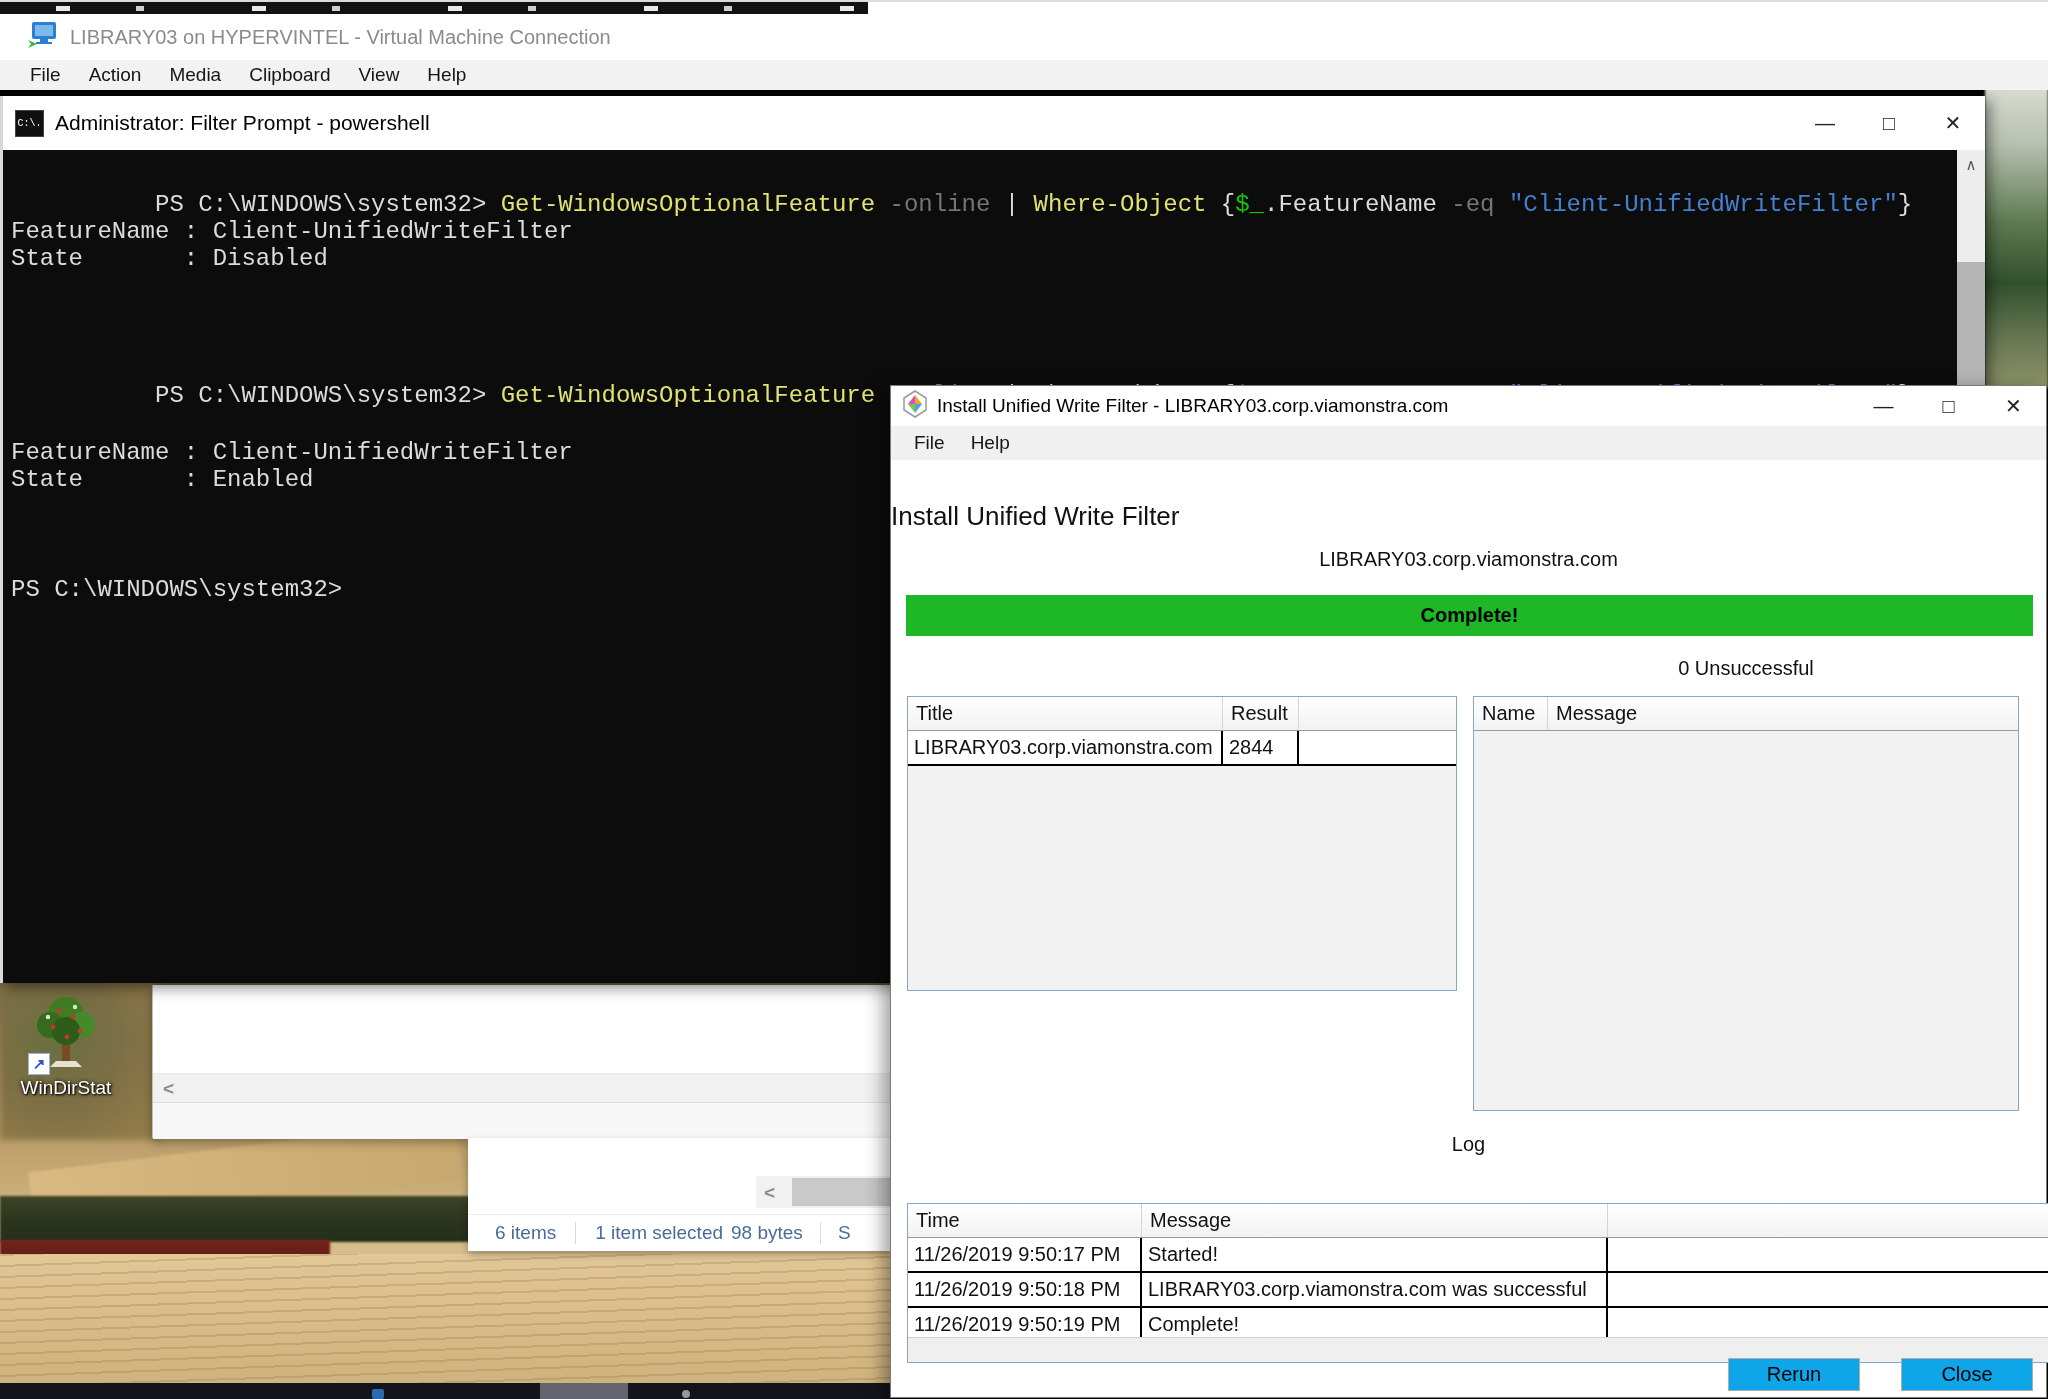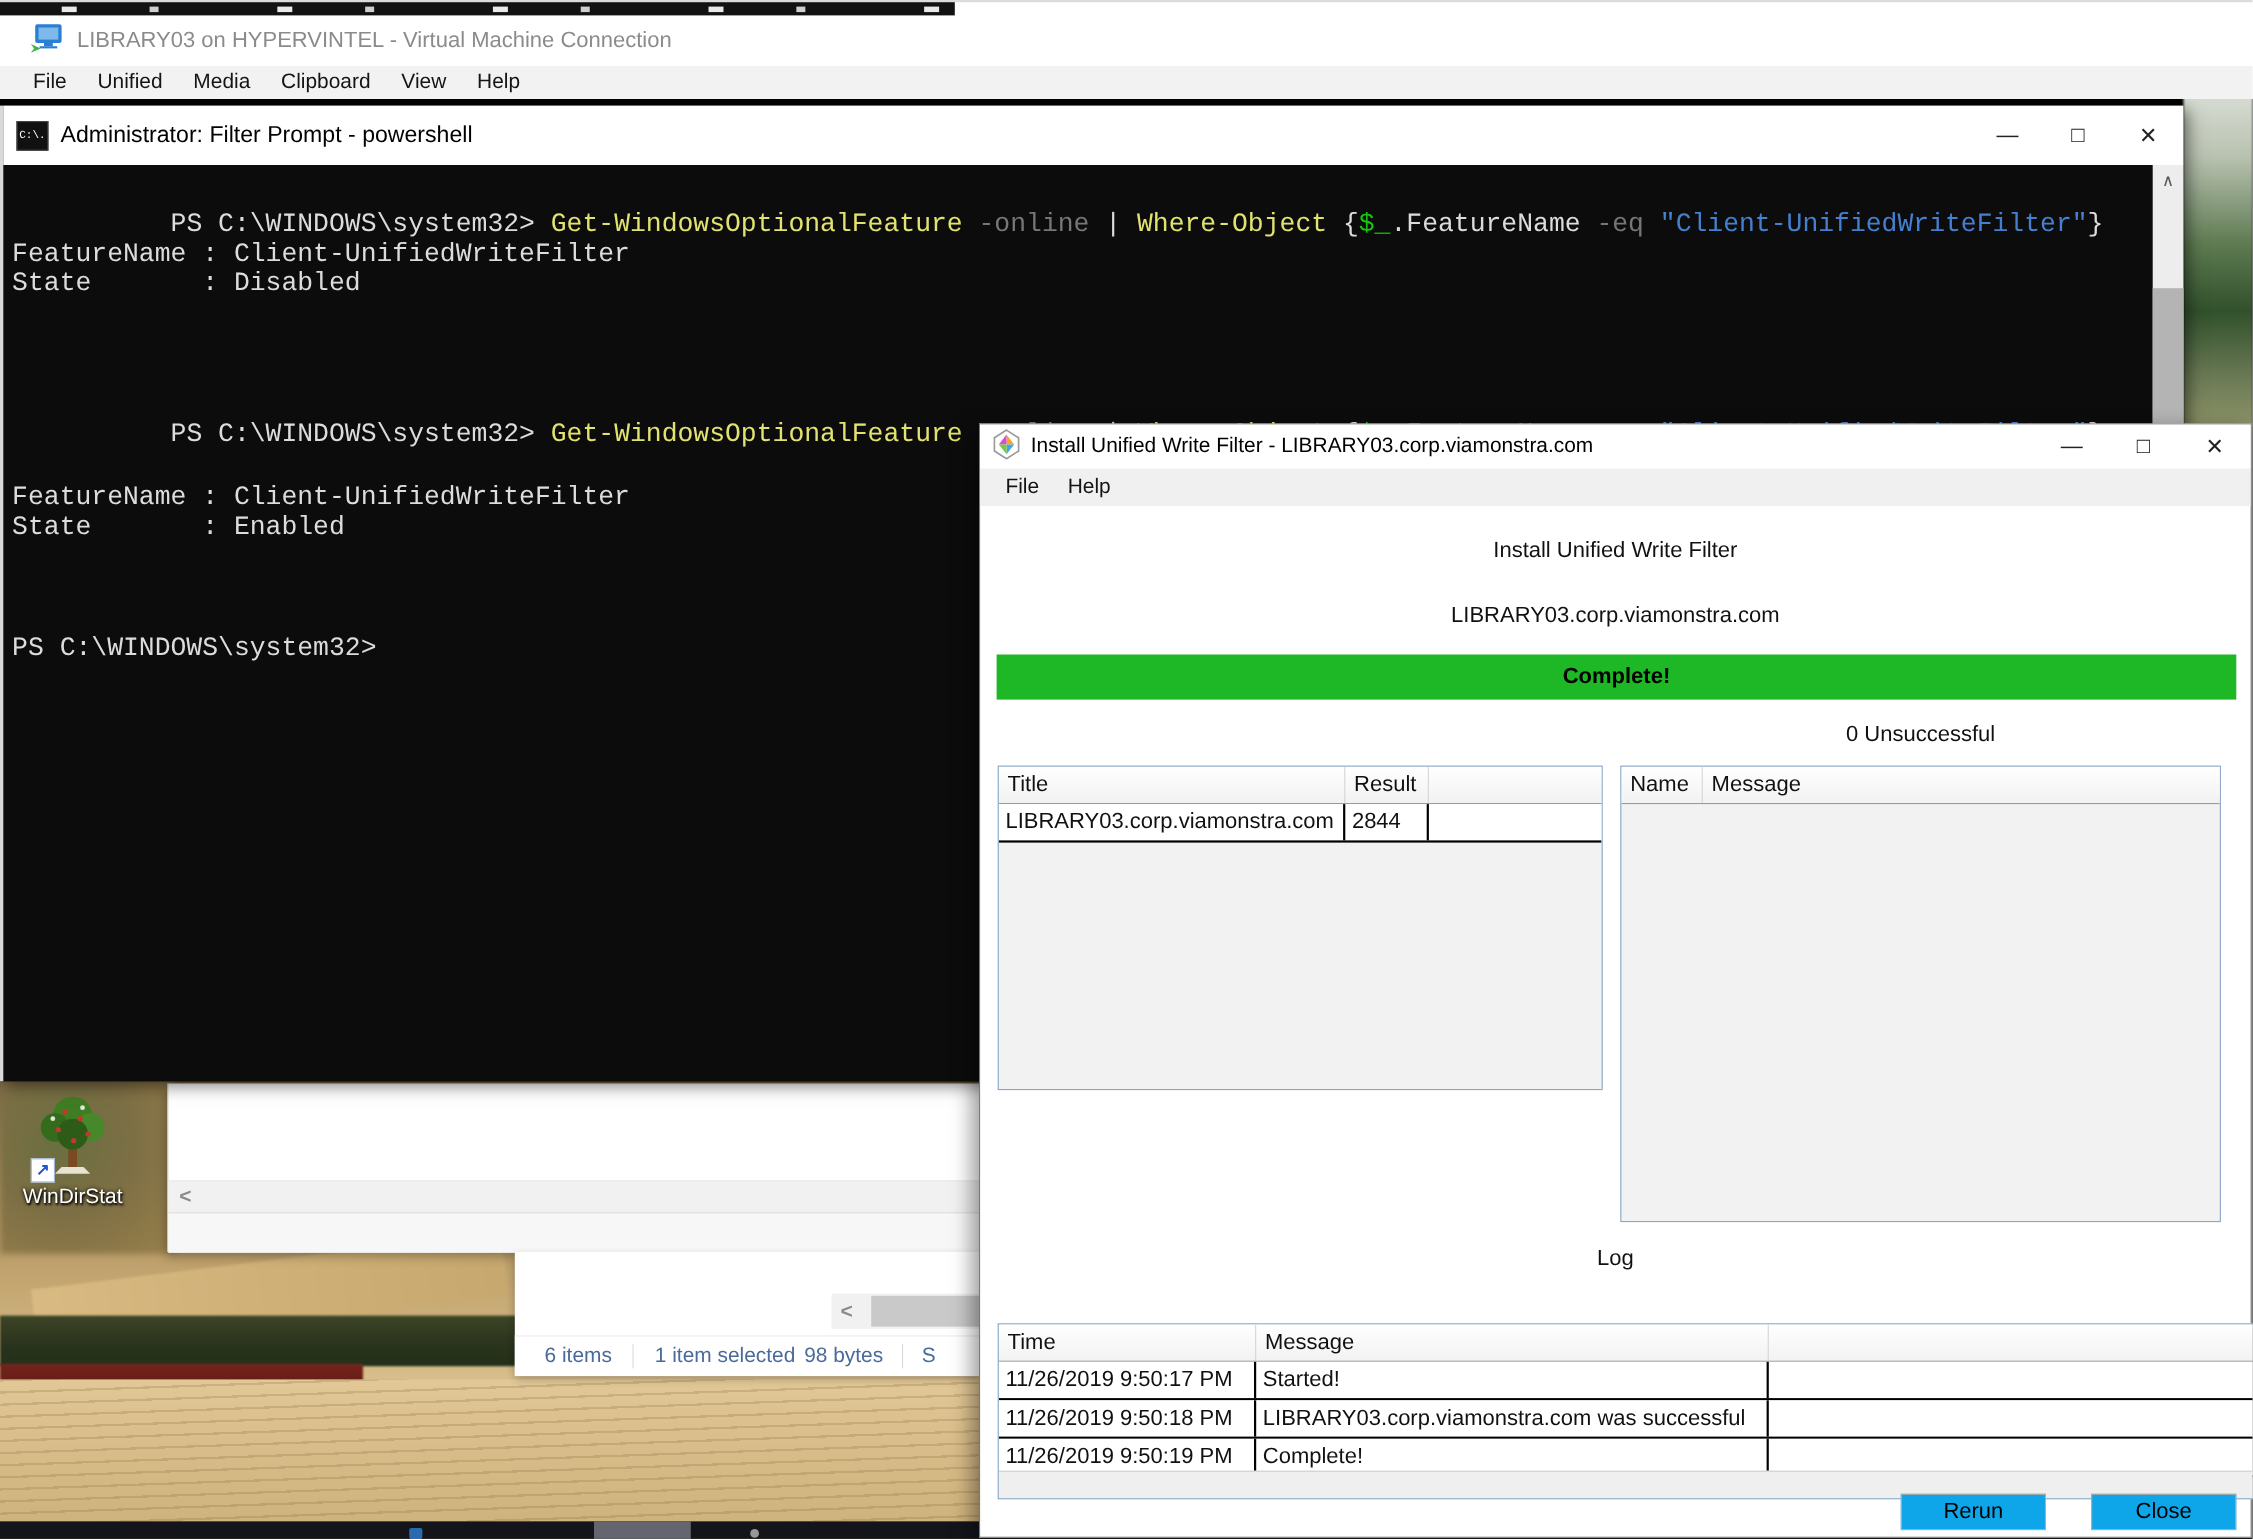--- a/index.html
+++ b/index.html
@@ -59,21 +59,21 @@
   .sg-plain{color:#dcdcdc;} .sg-cmd{color:#e2e270;} .sg-param{color:#767676;} .sg-var{color:#16c60c;} .sg-str{color:#4580d0;}
   .console-scrollbar{position:absolute;right:0;top:54px;width:28px;bottom:0;background:#ededed;}
   .csb-arrow{position:absolute;left:0;top:0;width:28px;height:30px;color:#555;font-size:15px;text-align:center;line-height:30px;}
   .csb-thumb{position:absolute;left:0;top:112px;width:28px;height:300px;background:#b4b4b4;}
   
   .dialog{position:absolute;left:890px;top:385px;width:1157px;height:1013px;background:#fff;border:1px solid #7a7a7a;box-sizing:border-box;box-shadow:-6px 6px 18px rgba(0,0,0,.4);}
   .dlg-titlebar{position:absolute;left:0;top:0;right:0;height:40px;background:#fff;display:flex;align-items:center;}
   .dlg-title{font-size:19px;color:#000;margin-left:9px;}
   .dlg-menubar{position:absolute;left:0;top:40px;right:0;height:34px;background:#f0f0f0;display:flex;align-items:center;padding-left:10px;box-sizing:border-box;}
   .dlg-menu-item{font-size:19px;color:#151515;padding:0 13px;}
-  .dlg-heading{position:absolute;left:0;top:103px;width:100%;text-align:center;font-size:20px;color:#111;}
+  .dlg-heading{position:absolute;left:0;top:115px;width:100%;font-size:26px;color:#111;}
   .dlg-host{position:absolute;left:0;top:162px;width:100%;text-align:center;font-size:20px;color:#111;}
   .dlg-banner{position:absolute;left:15px;top:209px;width:1127px;height:41px;display:flex;align-items:center;justify-content:center;font-size:20px;font-weight:bold;color:#000;}
   .count-left{position:absolute;left:16px;top:271px;width:550px;text-align:center;font-size:20px;}
   .count-right{position:absolute;left:582px;top:271px;width:546px;text-align:center;font-size:20px;}
   .grid{position:absolute;border:1px solid #86a7c7;background:#f2f2f2;box-sizing:border-box;overflow:hidden;}
   .grid-success{left:16px;top:310px;width:550px;height:295px;}
   .grid-error{left:582px;top:310px;width:546px;height:415px;}
   .grid-log{left:16px;top:817px;width:1229px;height:160px;}
   .grid-header{height:33px;background:linear-gradient(180deg,#ffffff,#f2f2f2);border-bottom:1px solid #9a9a9a;display:flex;}
   .gh-cell{font-size:20px;color:#111;padding-left:8px;display:flex;align-items:center;border-right:1px solid #d5d5d5;box-sizing:border-box;}
@@ -103,21 +103,21 @@
         <rect x="14" y="19" width="8" height="3" fill="#2a7fd4"></rect>
         <rect x="10" y="22" width="16" height="2" fill="#2a7fd4"></rect>
         <path d="M2 20 l9 4 -9 4 3 -4 z" fill="#3cb54a"></path>
       </svg>
     </span>
     <span class="vm-title">LIBRARY03 on HYPERVINTEL - Virtual Machine Connection</span>
   </div>
 
   <div class="vm-menubar">
     <span class="vm-menu-item">File</span>
-    <span class="vm-menu-item">Unified</span>
+    <span class="vm-menu-item">Action</span>
     <span class="vm-menu-item">Media</span>
     <span class="vm-menu-item">Clipboard</span>
     <span class="vm-menu-item">View</span>
     <span class="vm-menu-item">Help</span>
   </div>
 
   <div class="vm-screen">
 
     <div class="wallpaper" style="top:893px"></div>
     <div class="wp-blur-topleft" style="top:893px"></div>

